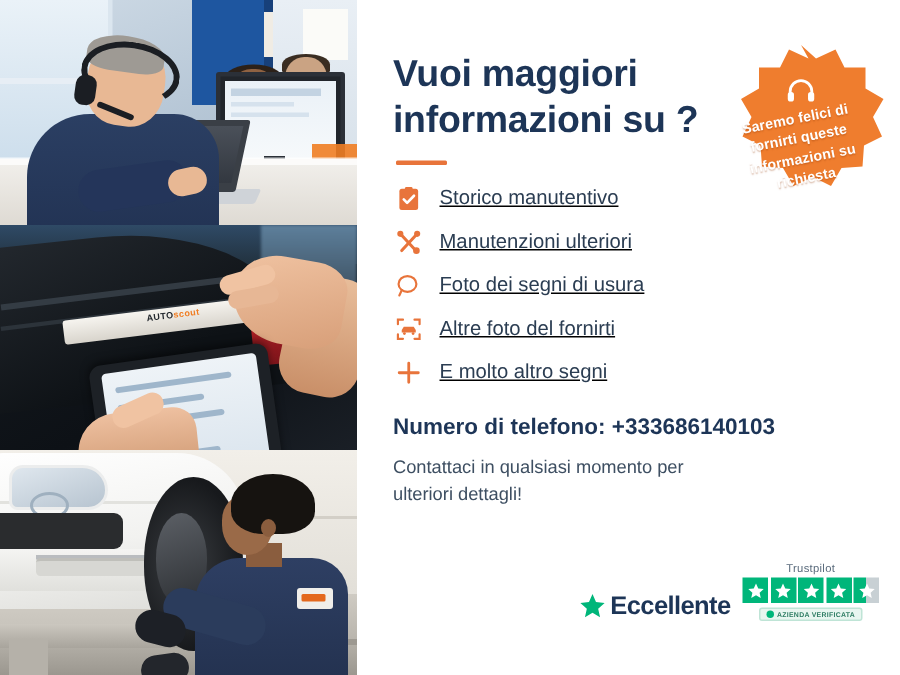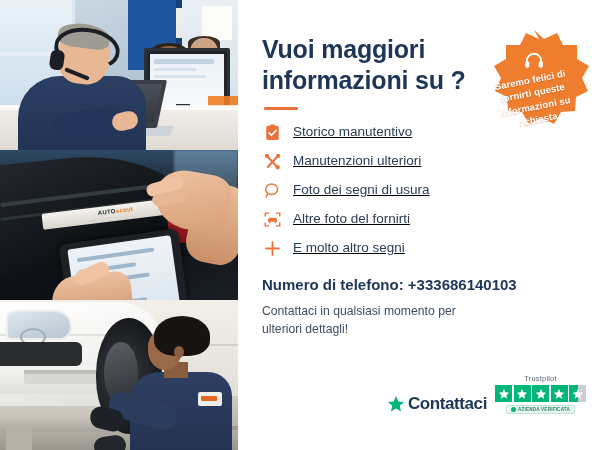--- a/index.html
+++ b/index.html
@@ -480,21 +480,21 @@
       <p class="contact-p">
         <span>Contattaci in qualsiasi momento per ulteriori dettagli!</span><br>
       </p>
     </div>
 
     <div class="trust">
       <div class="tp-logo">
         <svg width="18" height="18" viewBox="0 0 20 20">
           <path fill="#00b67a" d="M10 1.2 l2.6 5.9 6.4 .6 -4.8 4.3 1.4 6.3 -5.6 -3.3 -5.6 3.3 1.4 -6.3 -4.8 -4.3 6.4 -.6 Z"></path>
         </svg>
-        <span class="tp-word">Contattaci</span>
+        <span class="tp-word">Eccellente</span>
       </div>
       <div class="tp-right">
         <div class="tp-eccellente">Trustpilot</div>
         <div class="tp-stars">
           <span class="tp-star">
             <svg width="12" height="12" viewBox="0 0 20 20">
                 <path fill="#ffffff" d="M10 1.6 l2.5 5.6 6.1 .6 -4.6 4.1 1.3 6 -5.3 -3.2 -5.3 3.2 1.3 -6 -4.6 -4.1 6.1 -.6 Z"></path>
               </svg>
           </span>
           <span class="tp-star">

